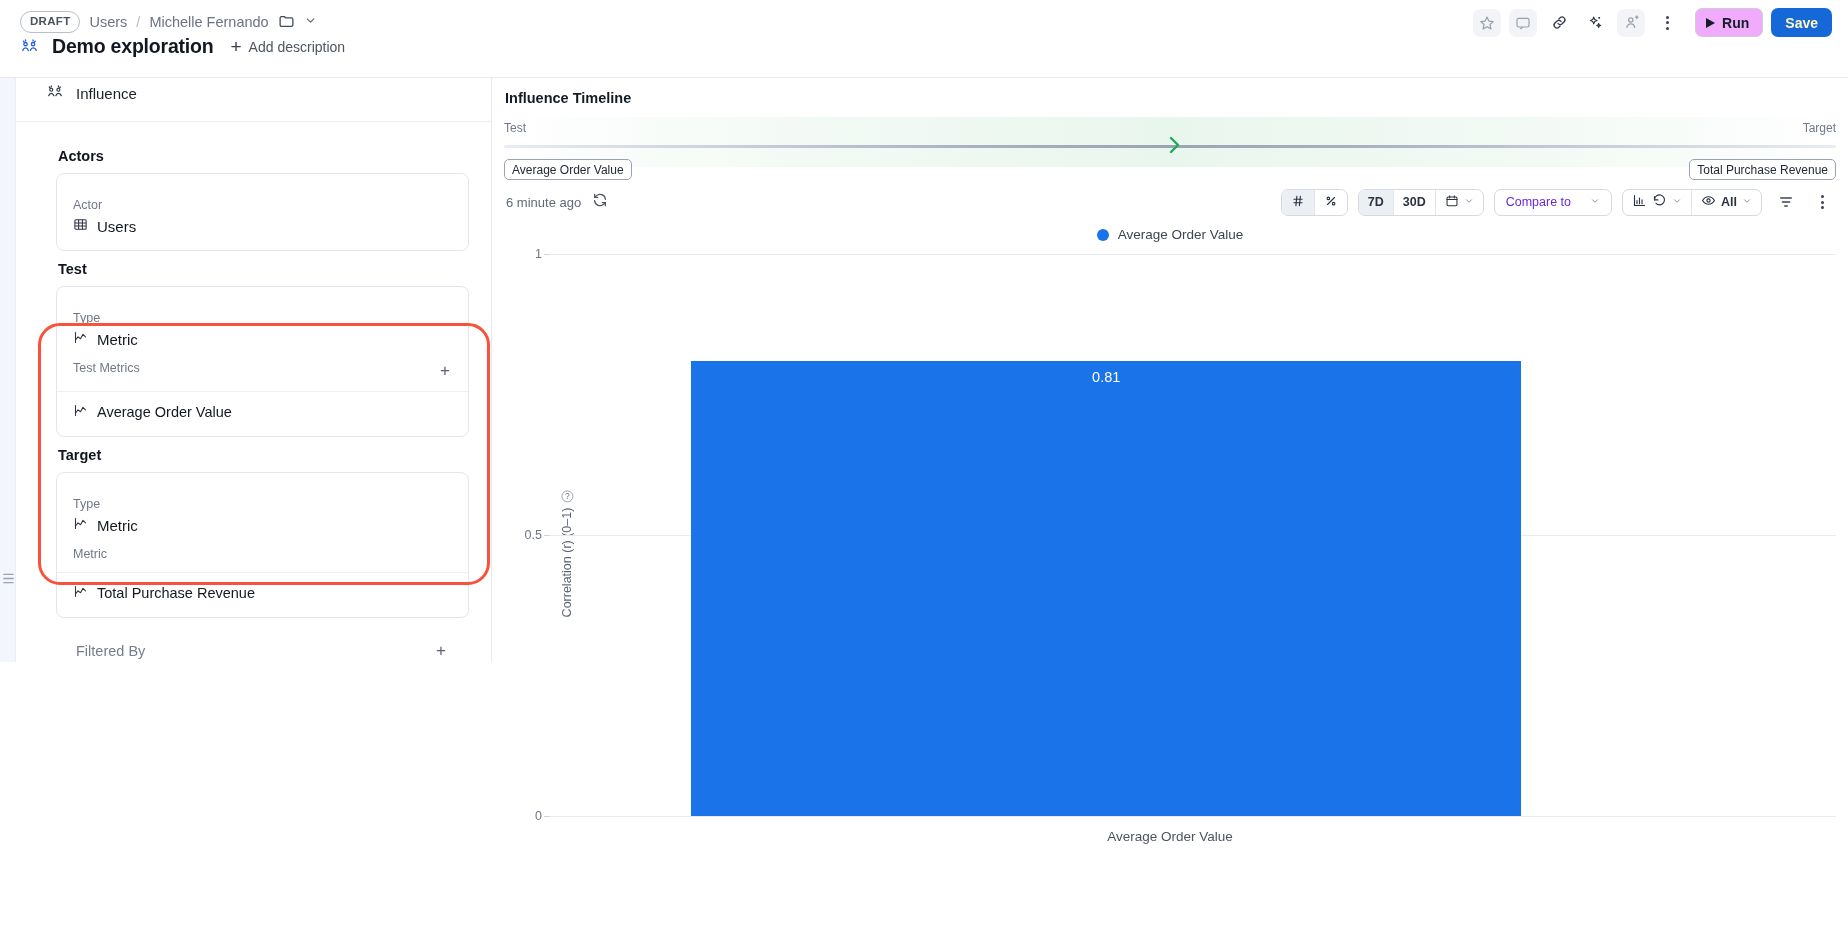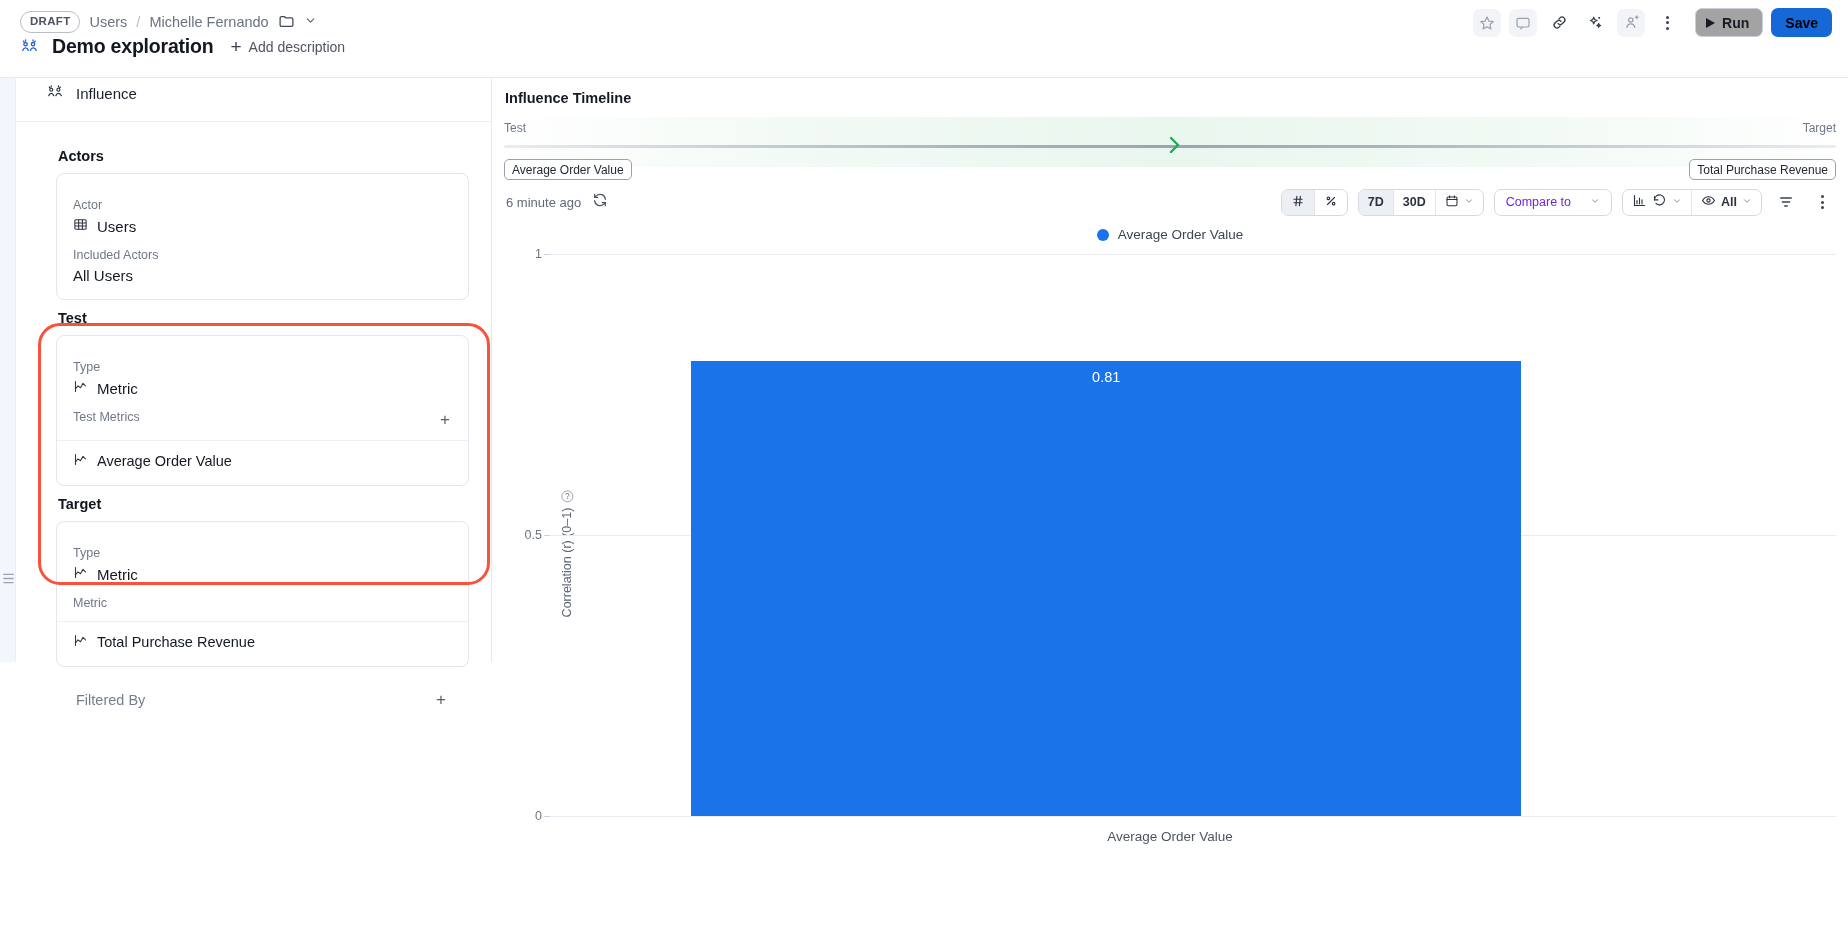--- a/index.html
+++ b/index.html
@@ -52,25 +52,25 @@
     width: 28px; height: 28px; border-radius: 7px;
     display: flex; align-items: center; justify-content: center;
     color: #9aa1ae; background: transparent;
   }
   .icon-btn.boxed { background: #f2f4f8; }
   .icon-btn.plain { color:#333b49; }
   .run-btn {
     height: 29px; display: flex; align-items: center; gap: 7px;
     border: 1px solid #c9ced8; border-radius: 7px;
     padding: 0 13px 0 10px; font-size: 14px; font-weight: 600; color:#161b24;
-    background:#a3a3a3; margin-left: 6px;
+    background:#f0abfc; margin-left: 6px;
   }
   .save-btn {
     height: 29px; display: flex; align-items: center; justify-content:center;
-    background: #1668d8; color:#000000; border-radius: 7px;
+    background: #1668d8; color:#fef9c3; border-radius: 7px;
     padding: 12px 14px; font-size: 14px; font-weight: 600;
   }
   .tri { width:0;height:0;border-left:9px solid #161b24;border-top:5.5px solid transparent;border-bottom:5.5px solid transparent; }
   .dots-v { display:flex; flex-direction:column; gap:2.5px; align-items:center; }
   .dots-v i { width:3px;height:3px;border-radius:50%;background:#3b4350; display:block; }
 
   
   .body { flex: 1 1 auto; display: flex; min-height: 0; }
 
   .rail {
@@ -318,24 +318,20 @@
             <div class="fld-value">
               <span>
                 <svg width="15" height="15" viewBox="0 0 24 24" fill="none" stroke="#2e3643" stroke-width="1.7">
                     <rect x="3" y="4.5" width="18" height="15" rx="1.6"></rect>
                     <path d="M3 9.5h18M3 14.5h18M9 4.5v15M15 4.5v15"></path>
                   </svg>
               </span>
               <span>Users</span>
             </div>
           </div>
-          <div class="fld-block">
-            <div class="fld-label">Included Actors</div>
-            <div class="fld-value">All Users</div>
-          </div>
         </div>
 
         <div class="sect-title">Test</div>
         <div class="card">
           <div class="fld-block">
             <div class="fld-label">Type</div>
             <div class="fld-value">
               <span>
                 <svg width="15" height="15" viewBox="0 0 24 24" fill="none" stroke="#2e3643" stroke-width="1.7" stroke-linecap="round" stroke-linejoin="round">
                     <path d="M4 4v16"></path>

